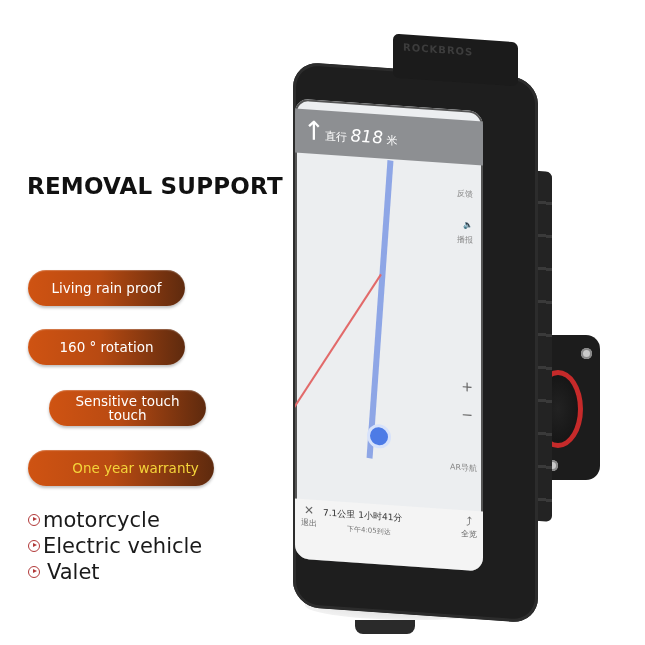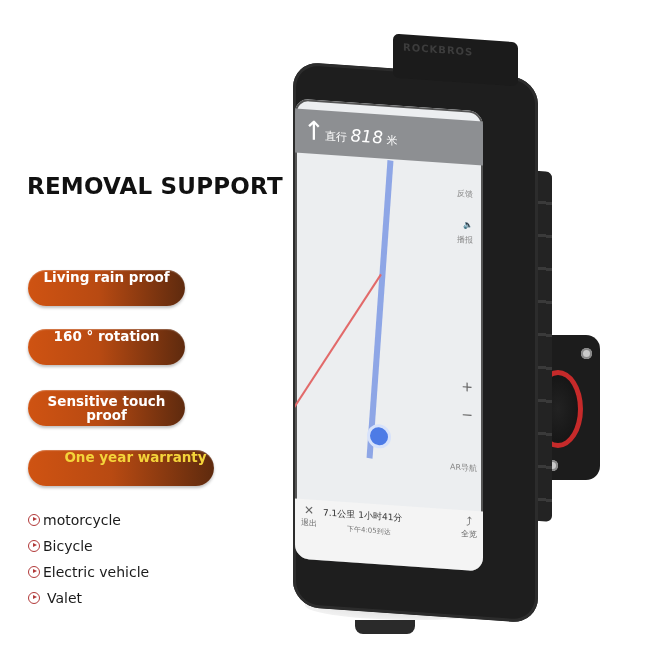--- a/index.html
+++ b/index.html
@@ -1,25 +1,25 @@
 <!DOCTYPE html>
 <html><head>
 <meta charset="utf-8">
 <style>
   html,body{margin:0;padding:0;}
   body{width:645px;height:645px;background:#ffffff;position:relative;overflow:hidden;font-family:"DejaVu Sans",sans-serif;}
   .headline{position:absolute;left:27px;top:170px;font-family:"DejaVu Sans",sans-serif;font-weight:bold;font-size:23px;line-height:33px;color:#111;letter-spacing:0.2px;white-space:nowrap;}
   .pill{position:absolute;left:28px;width:157px;height:36px;border-radius:18px;
         background:linear-gradient(90deg,#cf5312 0%,#b84a12 45%,#5e2a0e 100%);
         box-shadow:0 2px 3px rgba(0,0,0,0.25), inset 0 1px 1px rgba(255,255,255,0.25);
-        display:flex;justify-content:center;text-align:center;
-        color:#fff;font-family:"DejaVu Sans",sans-serif;font-weight:bold;font-size:13.5px;line-height:14px;}
+        display:flex;align-items:center;justify-content:center;text-align:center;
+        color:#fff;font-family:"DejaVu Sans",sans-serif;font-weight:normal;font-size:13.5px;line-height:14px;}
   .pill.warranty{color:#f4d43a;padding-left:29px;}
   .uses{position:absolute;left:28px;top:507px;}
-  .use{display:flex;align-items:center;height:26px;font-family:"DejaVu Sans",sans-serif;font-size:14px;color:#1a1a1a;}
+  .use{display:flex;align-items:center;height:26px;font-family:"DejaVu Sans",sans-serif;font-size:21px;color:#1a1a1a;}
   .use .ic{width:12px;height:12px;border:1.5px solid #b23a3a;border-radius:50%;box-sizing:border-box;position:relative;margin-right:3px;flex:none;}
   .use .ic::after{content:"";position:absolute;left:3.5px;top:2.2px;border-left:4.5px solid #b23a3a;border-top:2.8px solid transparent;border-bottom:2.8px solid transparent;}
   .use.valet .ic{margin-right:7px;}
 
   
   .product{position:absolute;left:285px;top:30px;width:340px;height:600px;}
   .shadow{position:absolute;left:20px;top:560px;width:220px;height:30px;border-radius:50%;background:radial-gradient(ellipse at center,rgba(0,0,0,0.18),rgba(0,0,0,0));}
   .case{position:absolute;left:8px;top:40px;width:245px;height:545px;background:#1e1e1e;border-radius:26px;transform:skewY(4deg);box-shadow:inset 0 0 0 3px #2c2c2c;}
   .ribs{position:absolute;left:212px;top:140px;width:55px;height:350px;transform:skewY(4deg);
         background:repeating-linear-gradient(180deg,#232323 0px,#232323 30px,#3a3a3a 30px,#3a3a3a 33px);border-radius:6px;}
@@ -51,36 +51,32 @@
 <div class="headline">
   <div>REMOVAL SUPPORT</div>
 </div>
 
 <div class="pill" style="top:270px;">
   <span>Living rain proof</span>
 </div>
 <div class="pill" style="top:329px;">
   <span>160 ° rotation</span>
 </div>
-<div class="pill" style="top:390px;flex-direction:column;">
+<div class="pill" style="top:390px;flex-direction:column;margin-left:21px;">
   <span>Sensitive touch</span>
-  <span>proof</span>
+  <span>touch</span>
 </div>
 <div class="pill warranty" style="top:450px;">
   <span>One year warranty</span>
 </div>
 
 <div class="uses">
   <div class="use">
     <span class="ic"></span>
     <span>motorcycle</span>
-  </div>
-  <div class="use">
-    <span class="ic"></span>
-    <span>Bicycle</span>
   </div>
   <div class="use">
     <span class="ic"></span>
     <span>Electric vehicle</span>
   </div>
   <div class="use valet">
     <span class="ic"></span>
     <span>Valet</span>
   </div>
 </div>

